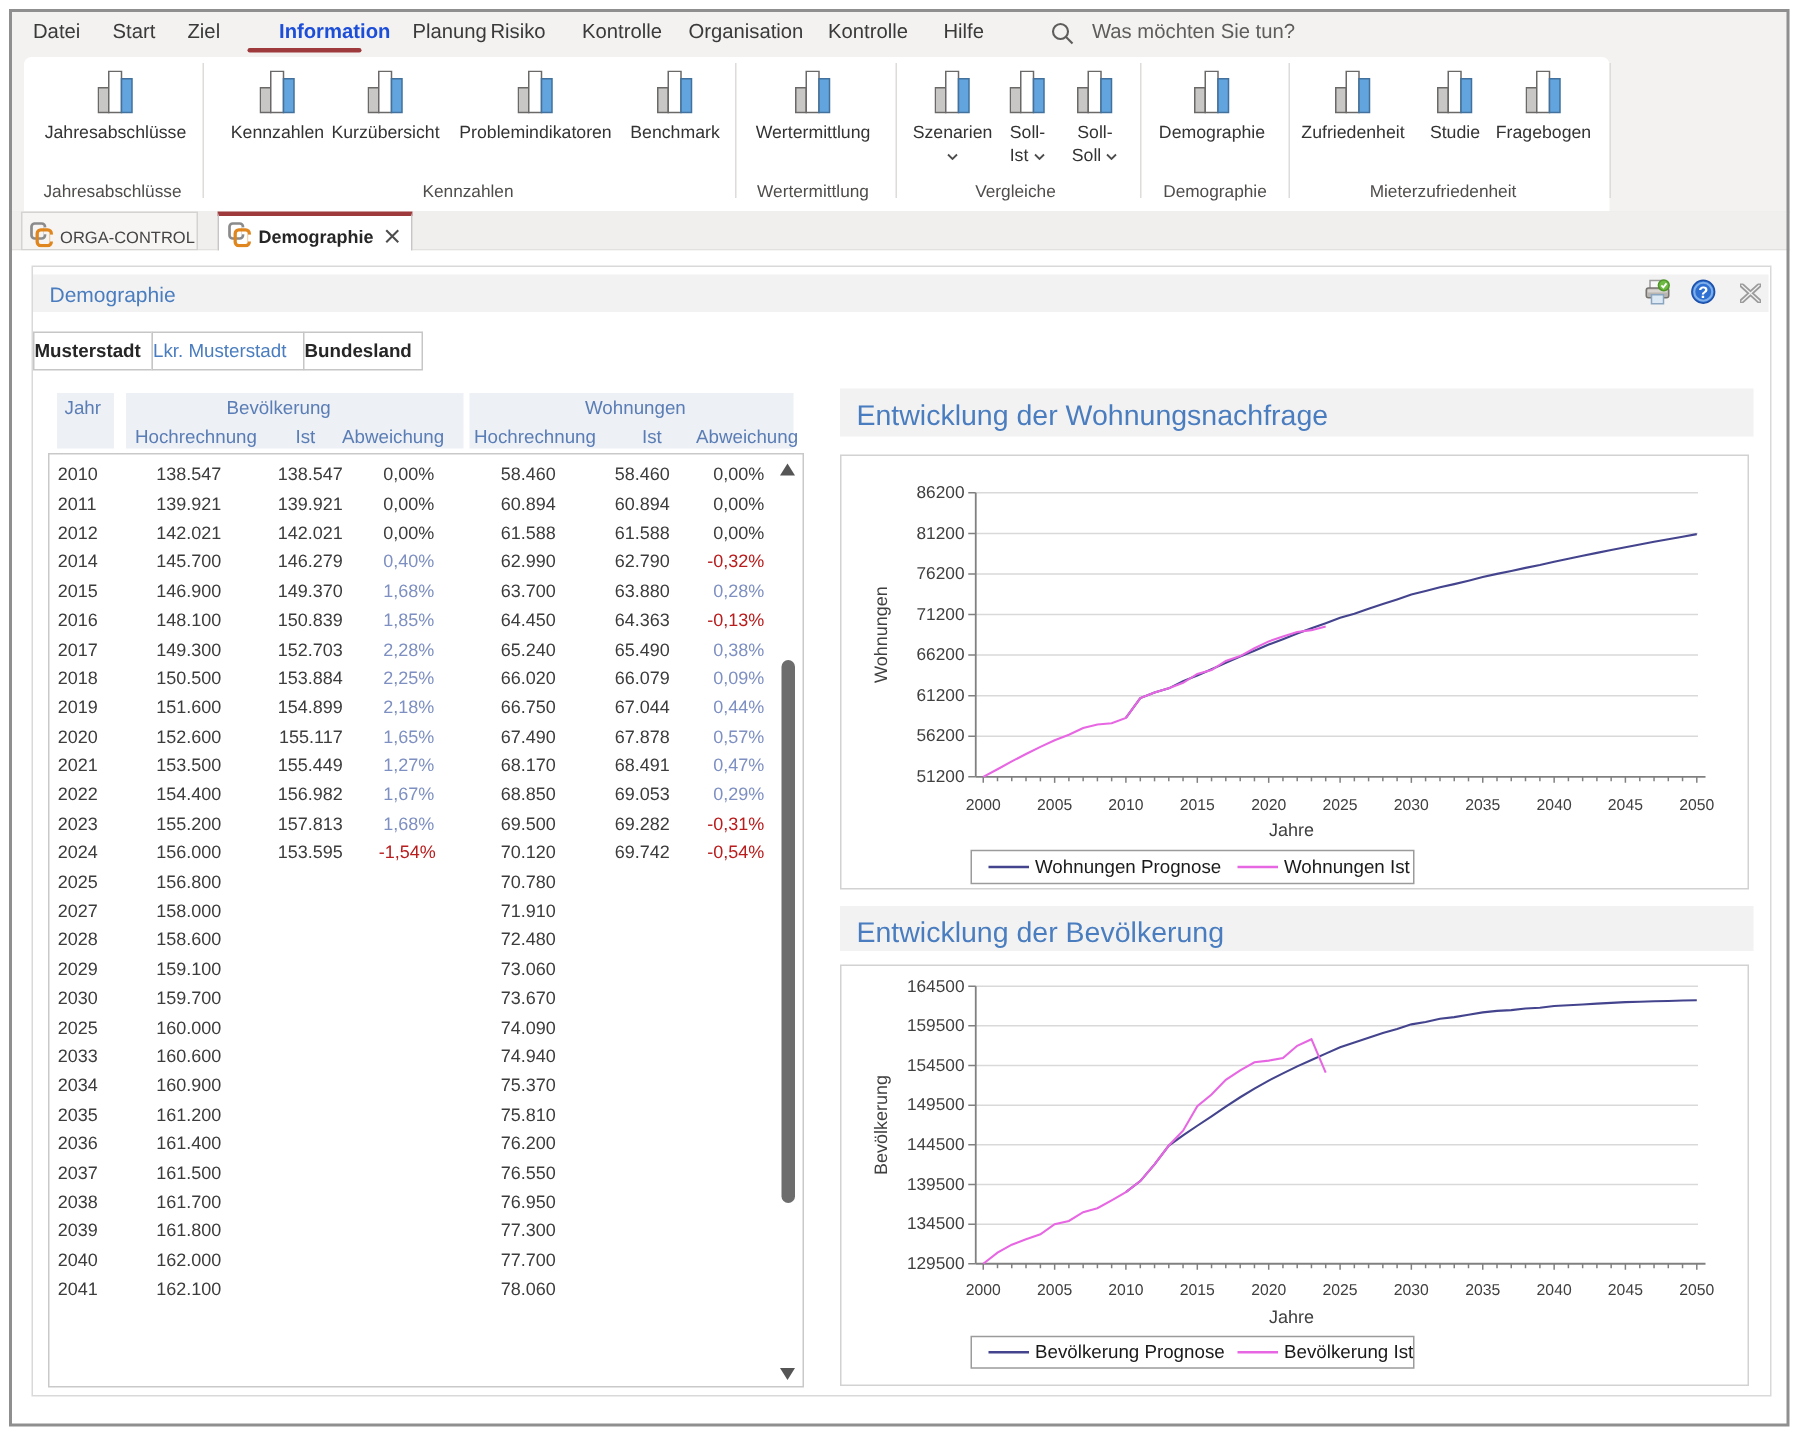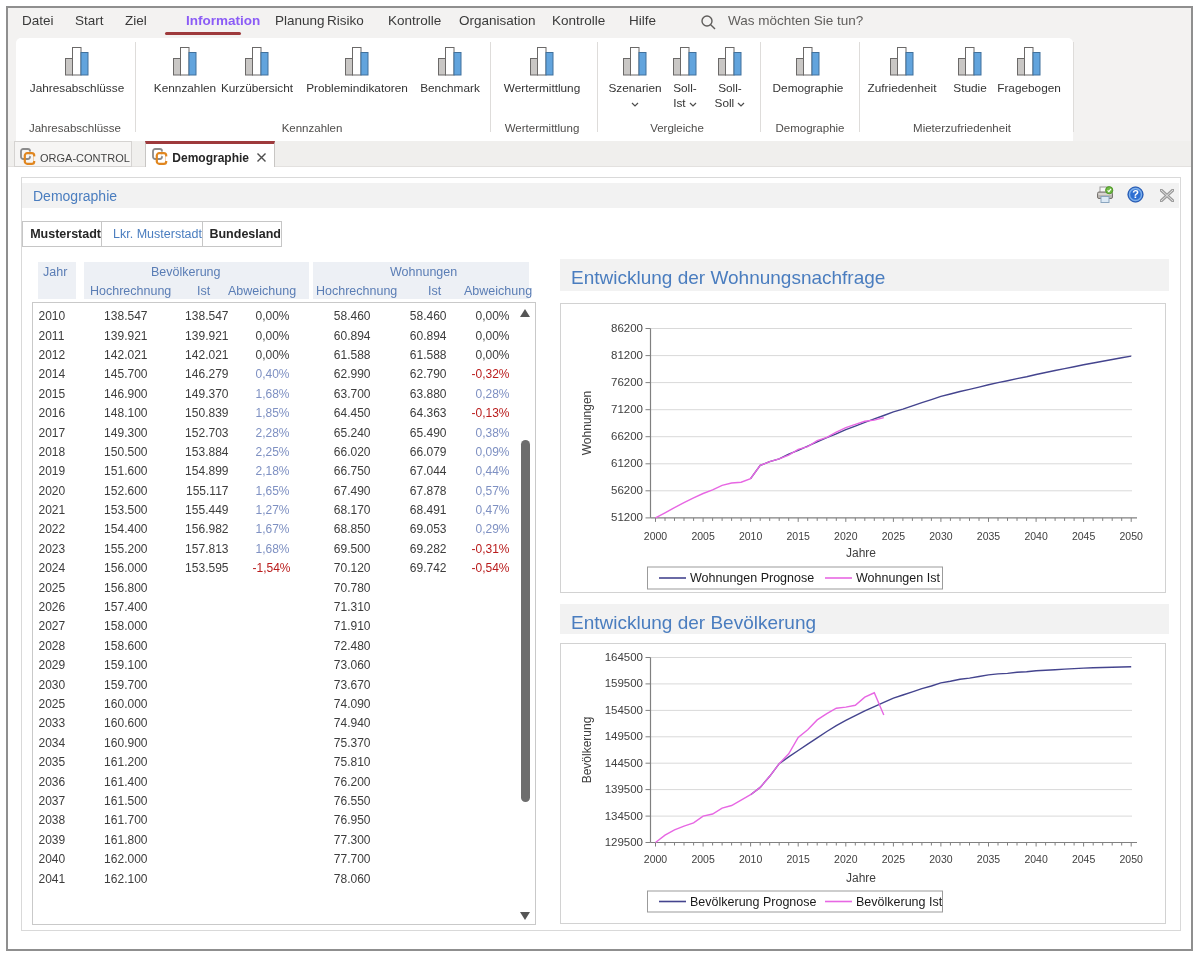--- a/index.html
+++ b/index.html
@@ -1,20 +1,20 @@
 <!DOCTYPE html>
 <html><head><meta charset="utf-8"><style>
 * { margin:0; padding:0; box-sizing:border-box; }
 html,body { width:1200px; height:958px; background:#fff; font-family:"Liberation Sans",sans-serif; overflow:hidden; }
 #win { position:absolute; left:6px; top:6px; width:1187px; height:945px; background:#fff; }
 #winborder { position:absolute; left:6px; top:6px; width:1187px; height:945px; border:2px solid #8f8f8f; z-index:90; pointer-events:none; }
 
 #menubar { position:absolute; left:0; top:0; width:100%; height:32px; background:#f3f2f1; }
 .mi { position:absolute; top:7px; font-size:13.5px; color:#3a3a3a; white-space:nowrap; }
-#mi-info { font-weight:700; color:#8b5cf6;padding-left:22px; }
+#mi-info { font-weight:700; color:#1d4ed8;padding-left:22px; }
 #mi-underline { position:absolute; left:159px; top:26px; width:76px; height:3px; background:#9e3a3c; border-radius:2px; }
 #searchtxt { position:absolute; left:722px; top:7px; font-size:13.5px; color:#5f5d5b; }
 
 #ribbonbg { position:absolute; left:0; top:32px; width:100%; height:103px; background:#f3f2f1; }
 #ribbon { position:absolute; left:10px; top:32px; width:1057px; height:103px; background:#fff; border-radius:5px 5px 0 0; }
 .ric { position:absolute; top:9px; }
 .rlb { position:absolute; top:43px; font-size:11.8px; color:#333; text-align:center; line-height:14.5px; }
 .rsep { position:absolute; top:4px; width:1px; height:90px; background:#dedcda; }
 .rgl { position:absolute; top:84px; font-size:11.5px; color:#4f4d4b; text-align:center; }
 #ribline { position:absolute; left:0; top:135px; width:100%; height:1px; background:#e1dfdd; }
@@ -22,21 +22,21 @@
 #tabstrip { position:absolute; left:0; top:135px; width:100%; height:26px; background:#f0efed; border-bottom:1px solid #e3e1df; }
 #tab1 { position:absolute; left:8px; top:0; width:118px; height:26px; background:#f6f5f4; border:1px solid #d5d3d1; font-size:11px; color:#444; padding-top:6px; padding-left:5px; white-space:nowrap; overflow:hidden; }
 #tab2 { position:absolute; left:139px; top:0; width:130px; height:27px; background:#fff; border-left:1px solid #c8c6c4; border-right:1px solid #c8c6c4; border-top:3px solid #9e3a3c; font-size:12px; font-weight:700; color:#262626; padding-top:4px; padding-left:6px; white-space:nowrap; }
 
 #content { position:absolute; left:0; top:161px; width:100%; height:784px; background:#fff; }
 #panel { position:absolute; left:15px; top:10px; width:1160px; height:754px; border:1px solid #d9d9d9; background:#fff; }
 #phead { position:absolute; left:0px; top:5px; width:1157px; height:25px; background:#f2f2f2; }
 #phead .t { position:absolute; left:11px; top:5px; font-size:14px; color:#4a7dbf; }
 #picons { position:absolute; left:0; top:0; width:100%; height:25px; } #picons svg { position:absolute; top:3px; }
 
-.itab { position:absolute; top:43px; height:26px; background:#fff; border:1px solid #c6c6c6; font-size:12.5px; padding-top:5px; text-align:right; }
+.itab { position:absolute; top:43px; height:26px; background:#fff; border:1px solid #c6c6c6; font-size:12.5px; padding-top:5px; text-align:left; }
 
 .hblk { position:absolute; top:84px; height:37px; background:#edf0f5; }
 .hlab { position:absolute; font-size:12.5px; color:#5a7db5; white-space:nowrap; }
 
 #tbox { position:absolute; left:9.5px; top:124px; width:504.5px; height:623px; border:1px solid #c9c9c9; background:#fff; overflow:hidden; }
 #tbox table { border-collapse:collapse; table-layout:fixed; width:478px; margin-top:3.5px; }
 #tbox td { font-size:12px; color:#3c3c3c; height:19.4px; text-align:right; padding:0; white-space:nowrap; vertical-align:middle; }
 #tbox td.cy { text-align:left; padding-left:6px; }
 #tbox td.pb { color:#7e90c2; }
 #tbox td.pr { color:#b91c1c;padding-left:24px; }
@@ -366,30 +366,20 @@
                 <td>69.742</td>
                 <td class="pr">-0,54%</td>
                 <td class="sp"></td>
               </tr>
 <tr>
                 <td class="cy">2025</td>
                 <td>156.800</td>
                 <td></td>
                 <td></td>
                 <td>70.780</td>
-                <td></td>
-                <td></td>
-                <td class="sp"></td>
-              </tr>
-<tr>
-                <td class="cy">2026</td>
-                <td>157.400</td>
-                <td></td>
-                <td></td>
-                <td>71.310</td>
                 <td></td>
                 <td></td>
                 <td class="sp"></td>
               </tr>
 <tr>
                 <td class="cy">2027</td>
                 <td>158.000</td>
                 <td></td>
                 <td></td>
                 <td>71.910</td>

